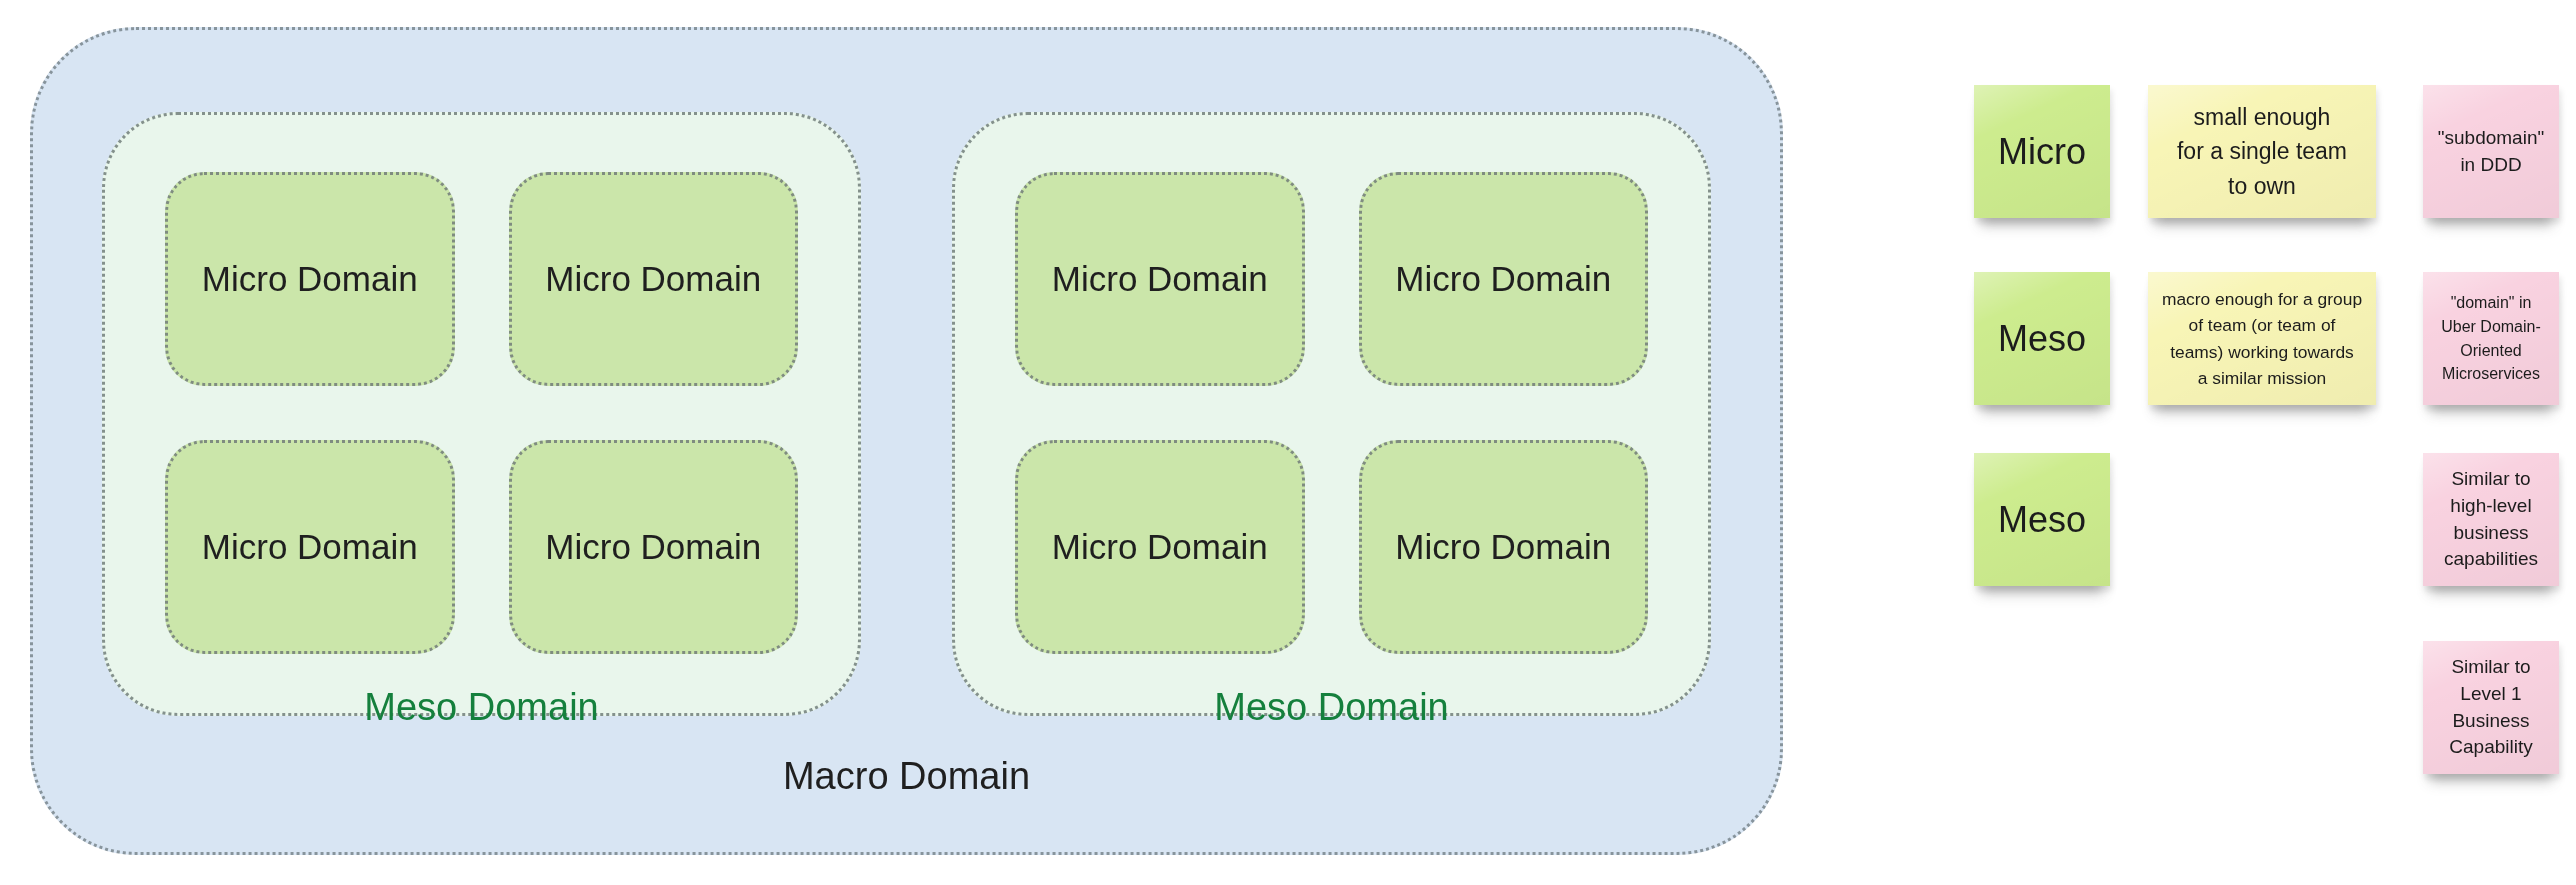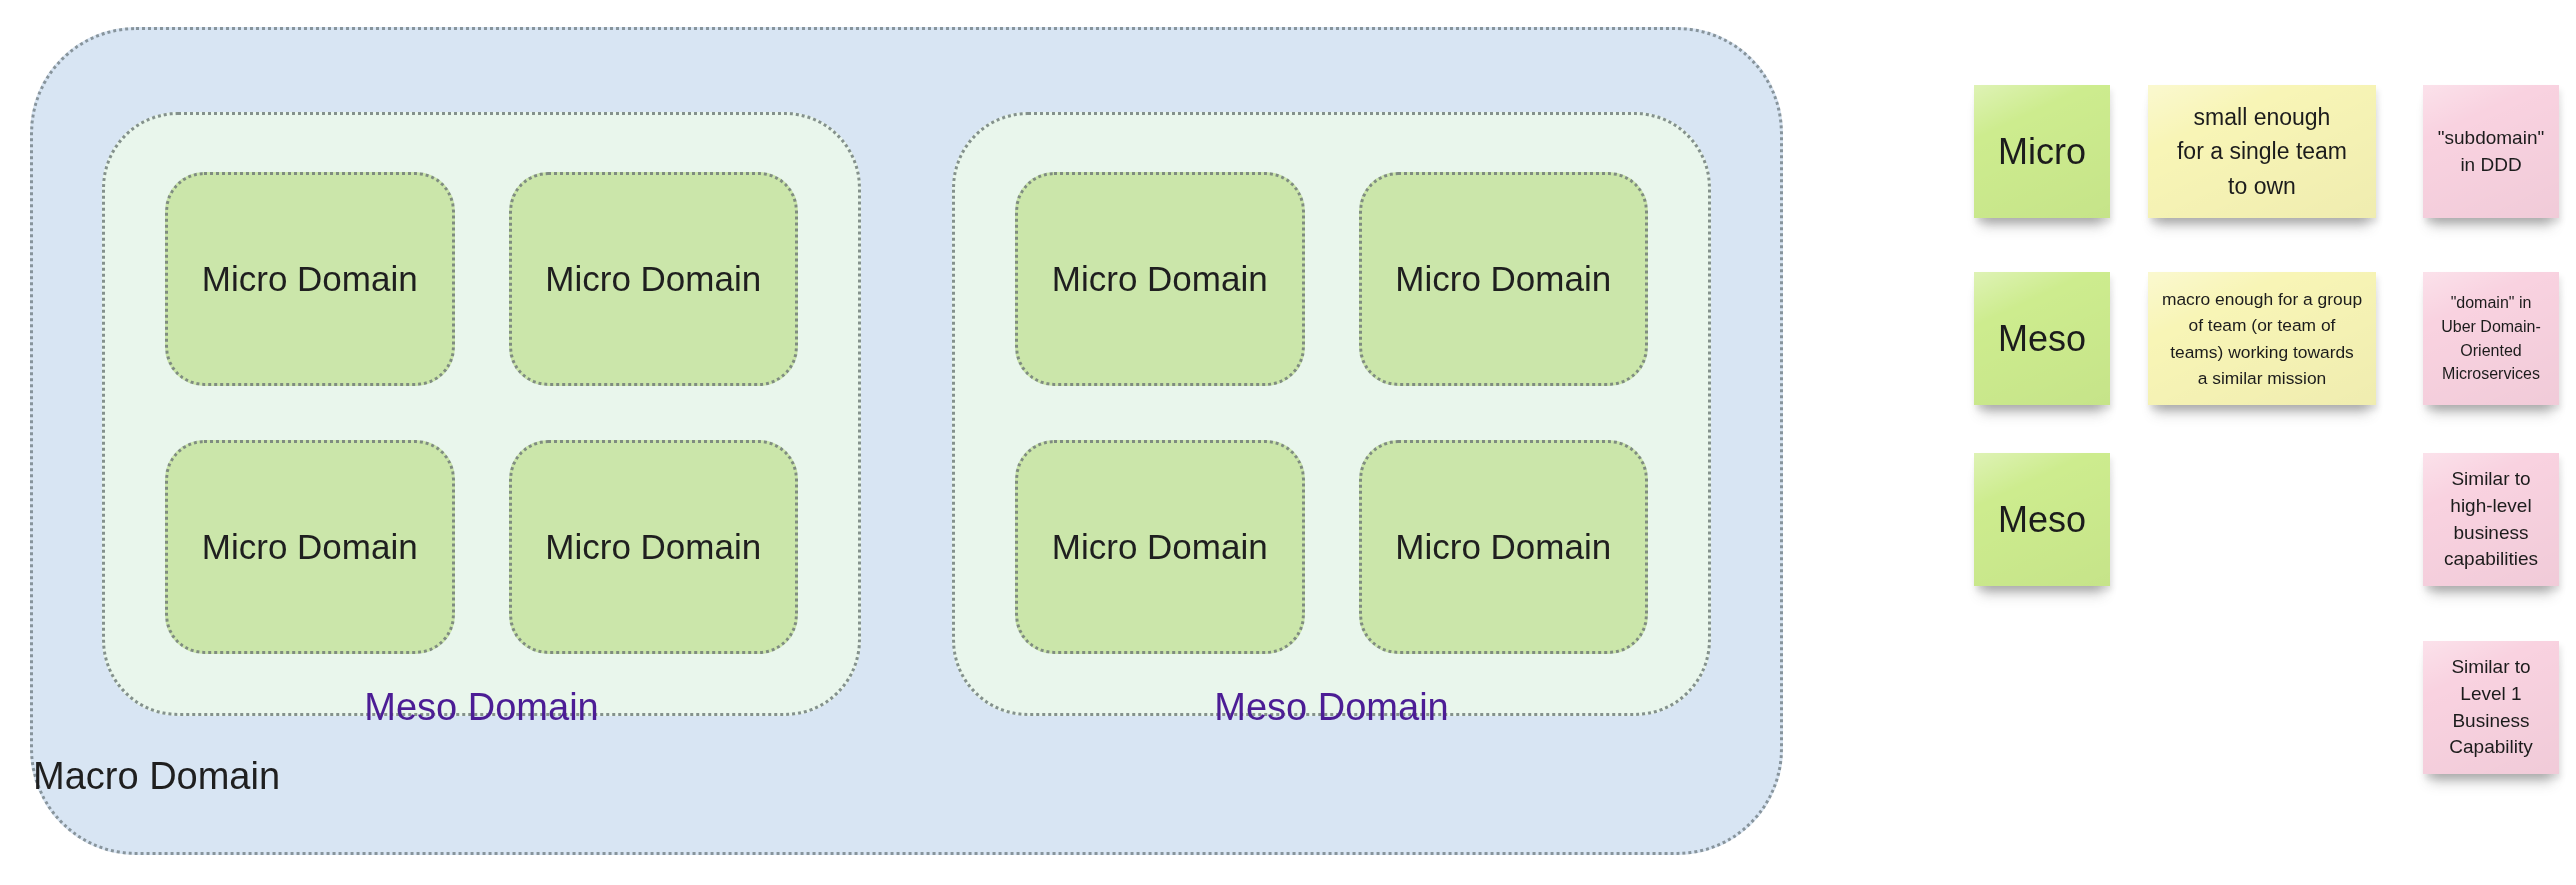--- a/index.html
+++ b/index.html
@@ -58,27 +58,28 @@
     display: flex;
     align-items: center;
     justify-content: center;
     font-size: 35px;
     color: #1f1f1f;
   }
   .meso-label {
     margin-top: 32px;
     text-align: center;
     font-size: 38px;
-    color: #4c1d95;
+    color: #15803d;
   }
   .macro-label {
     position: absolute;
     left: 0;
     right: 0;
     top: 724px;
+    text-align: center;
     font-size: 38px;
     line-height: 45px;
     color: #1f1f1f;
   }
 
   
   .legend {
     position: absolute;
     left: 1969px;
     top: 0;

